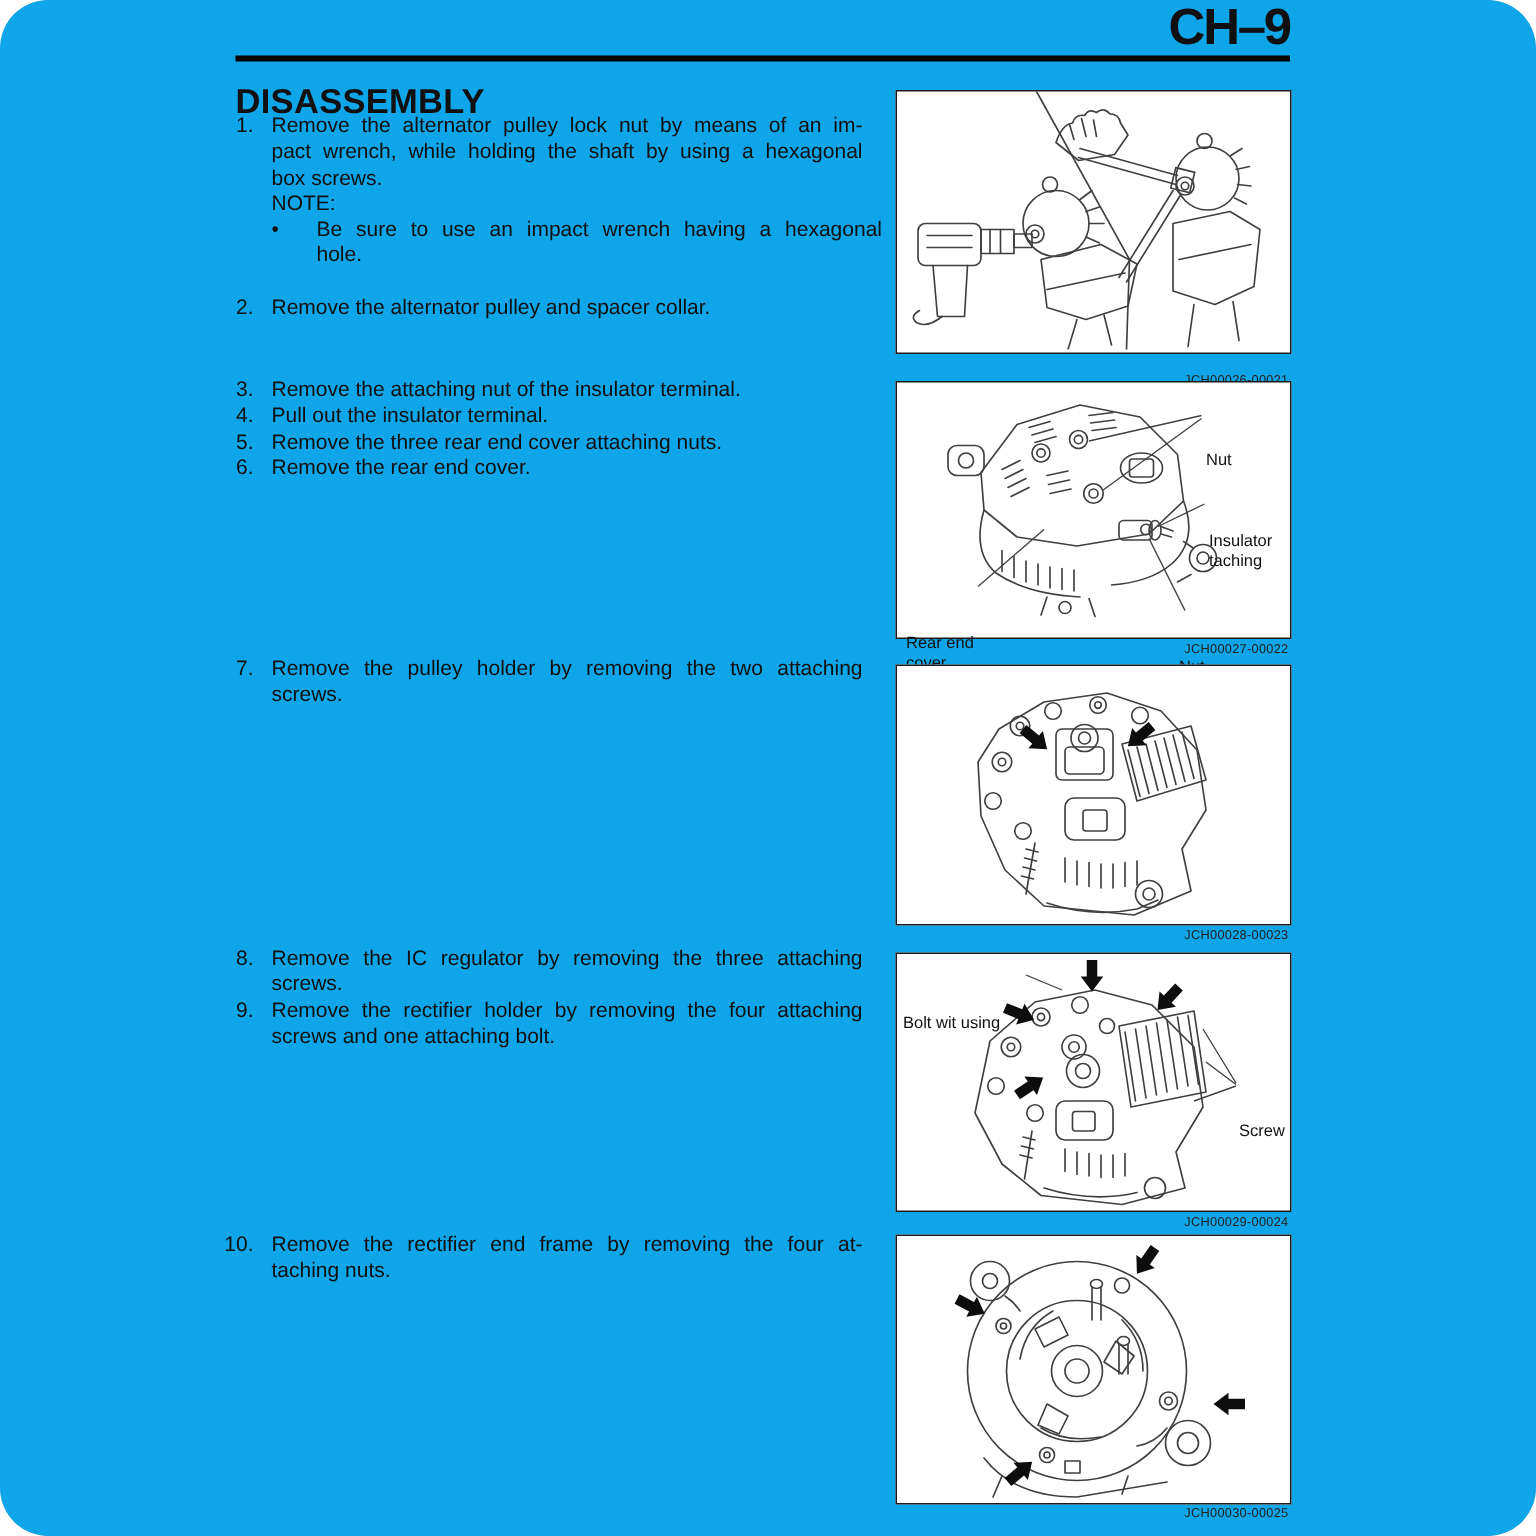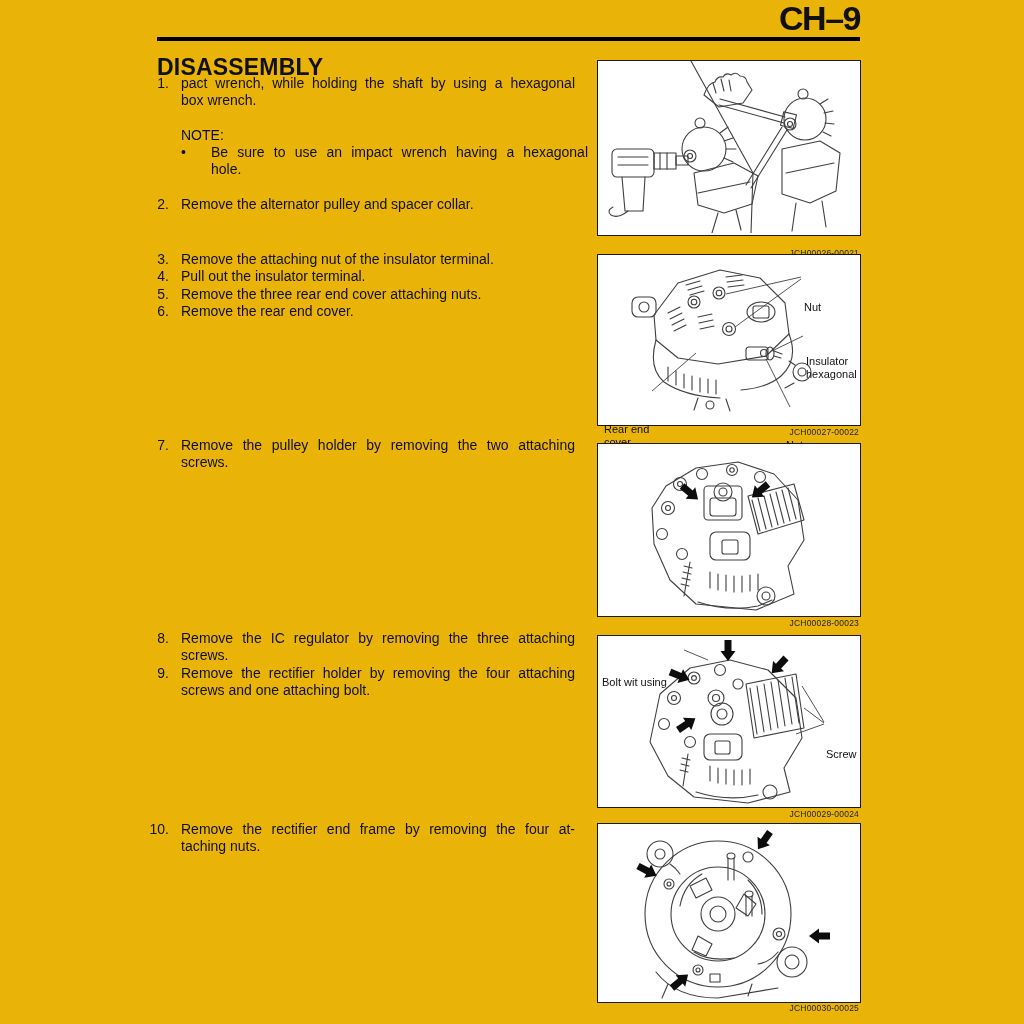--- a/index.html
+++ b/index.html
@@ -1,17 +1,17 @@
 <!DOCTYPE html>
 <html><head>
 <meta charset="utf-8">
 <style>
   html,body{margin:0;padding:0;}
   body{width:1024px;height:1024px;background:#ffffff;font-family:"Liberation Sans",sans-serif;color:#101010;}
-  .page{position:relative;width:1024px;height:1024px;background:#eab308;overflow:hidden;}
+  .page{position:relative;width:1024px;height:1024px;background:#0ea5e9;overflow:hidden;border-radius:32px;}
 
   .chapter{position:absolute;top:-2px;right:164px;font-size:34px;font-weight:700;letter-spacing:-1.5px;line-height:40px;}
   .rule{position:absolute;left:157px;top:37px;width:703px;height:4px;background:#000;}
 
   .title{position:absolute;left:157px;top:54px;font-size:23px;font-weight:700;letter-spacing:.2px;}
 
   .step{position:absolute;left:144px;width:432px;}
   .num{position:absolute;left:0;top:0;width:25px;text-align:right;font-size:14px;line-height:17.3px;}
   .lines{margin-left:37px;width:394px;}
   .ln{font-size:14px;line-height:17.3px;}
@@ -38,22 +38,23 @@
 
 <div class="page">
 
   <div class="chapter">CH–9</div>
   <div class="rule"></div>
   <div class="title">DISASSEMBLY</div>
 
   <div class="step" style="top:75px">
     <span class="num">1.</span>
     <div class="lines">
+      <div class="ln j">Remove the alternator pulley lock nut by means of an im-</div>
       <div class="ln j">pact wrench, while holding the shaft by using a hexagonal</div>
-      <div class="ln plain">box wrench.</div>
+      <div class="ln plain">box screws.</div>
     </div>
   </div>
   <div class="noteline">NOTE:</div>
   <div class="bulletrow">
     <span class="bdot">•</span>
     <div class="btext">
       <div class="ln j">Be sure to use an impact wrench having a hexagonal</div>
       <div class="ln plain">hole.</div>
     </div>
   </div>
@@ -191,21 +192,21 @@
         <path d="M100,143 l-4,12 M128,144 l4,12"></path>
       </g>
       <g class="leader">
         <path d="M203,22 L128,39 M203,24 L137,72"></path>
         <path d="M205,81 L174,96"></path>
         <path d="M54,136 L98,98"></path>
         <path d="M192,152 L168,104"></path>
       </g>
     </svg>
     <div class="figlabel nowrap" style="left:206px;top:14px">Nut</div>
-    <div class="figlabel" style="left:208px;top:68px;width:58px">Insulator hexagonal</div>
+    <div class="figlabel" style="left:208px;top:68px;width:58px">Insulator taching</div>
     <div class="figlabel" style="left:6px;top:136px;width:62px">Rear end cover</div>
     <div class="figlabel nowrap" style="left:188px;top:152px">Nut</div>
   </div>
   <div class="figcap" style="top:427px">JCH00027-00022</div>
 
   <div class="fig" style="top:443px;height:172px">
     <svg width="260" height="170" viewBox="0 0 260 170">
       <g class="art">
         <path d="M68,42 L98,24 140,18 176,30 200,56 206,96 190,122 196,150 158,166 98,160 72,136 56,100 54,64 Z"></path>
         <circle cx="82" cy="40" r="6.5"></circle>

